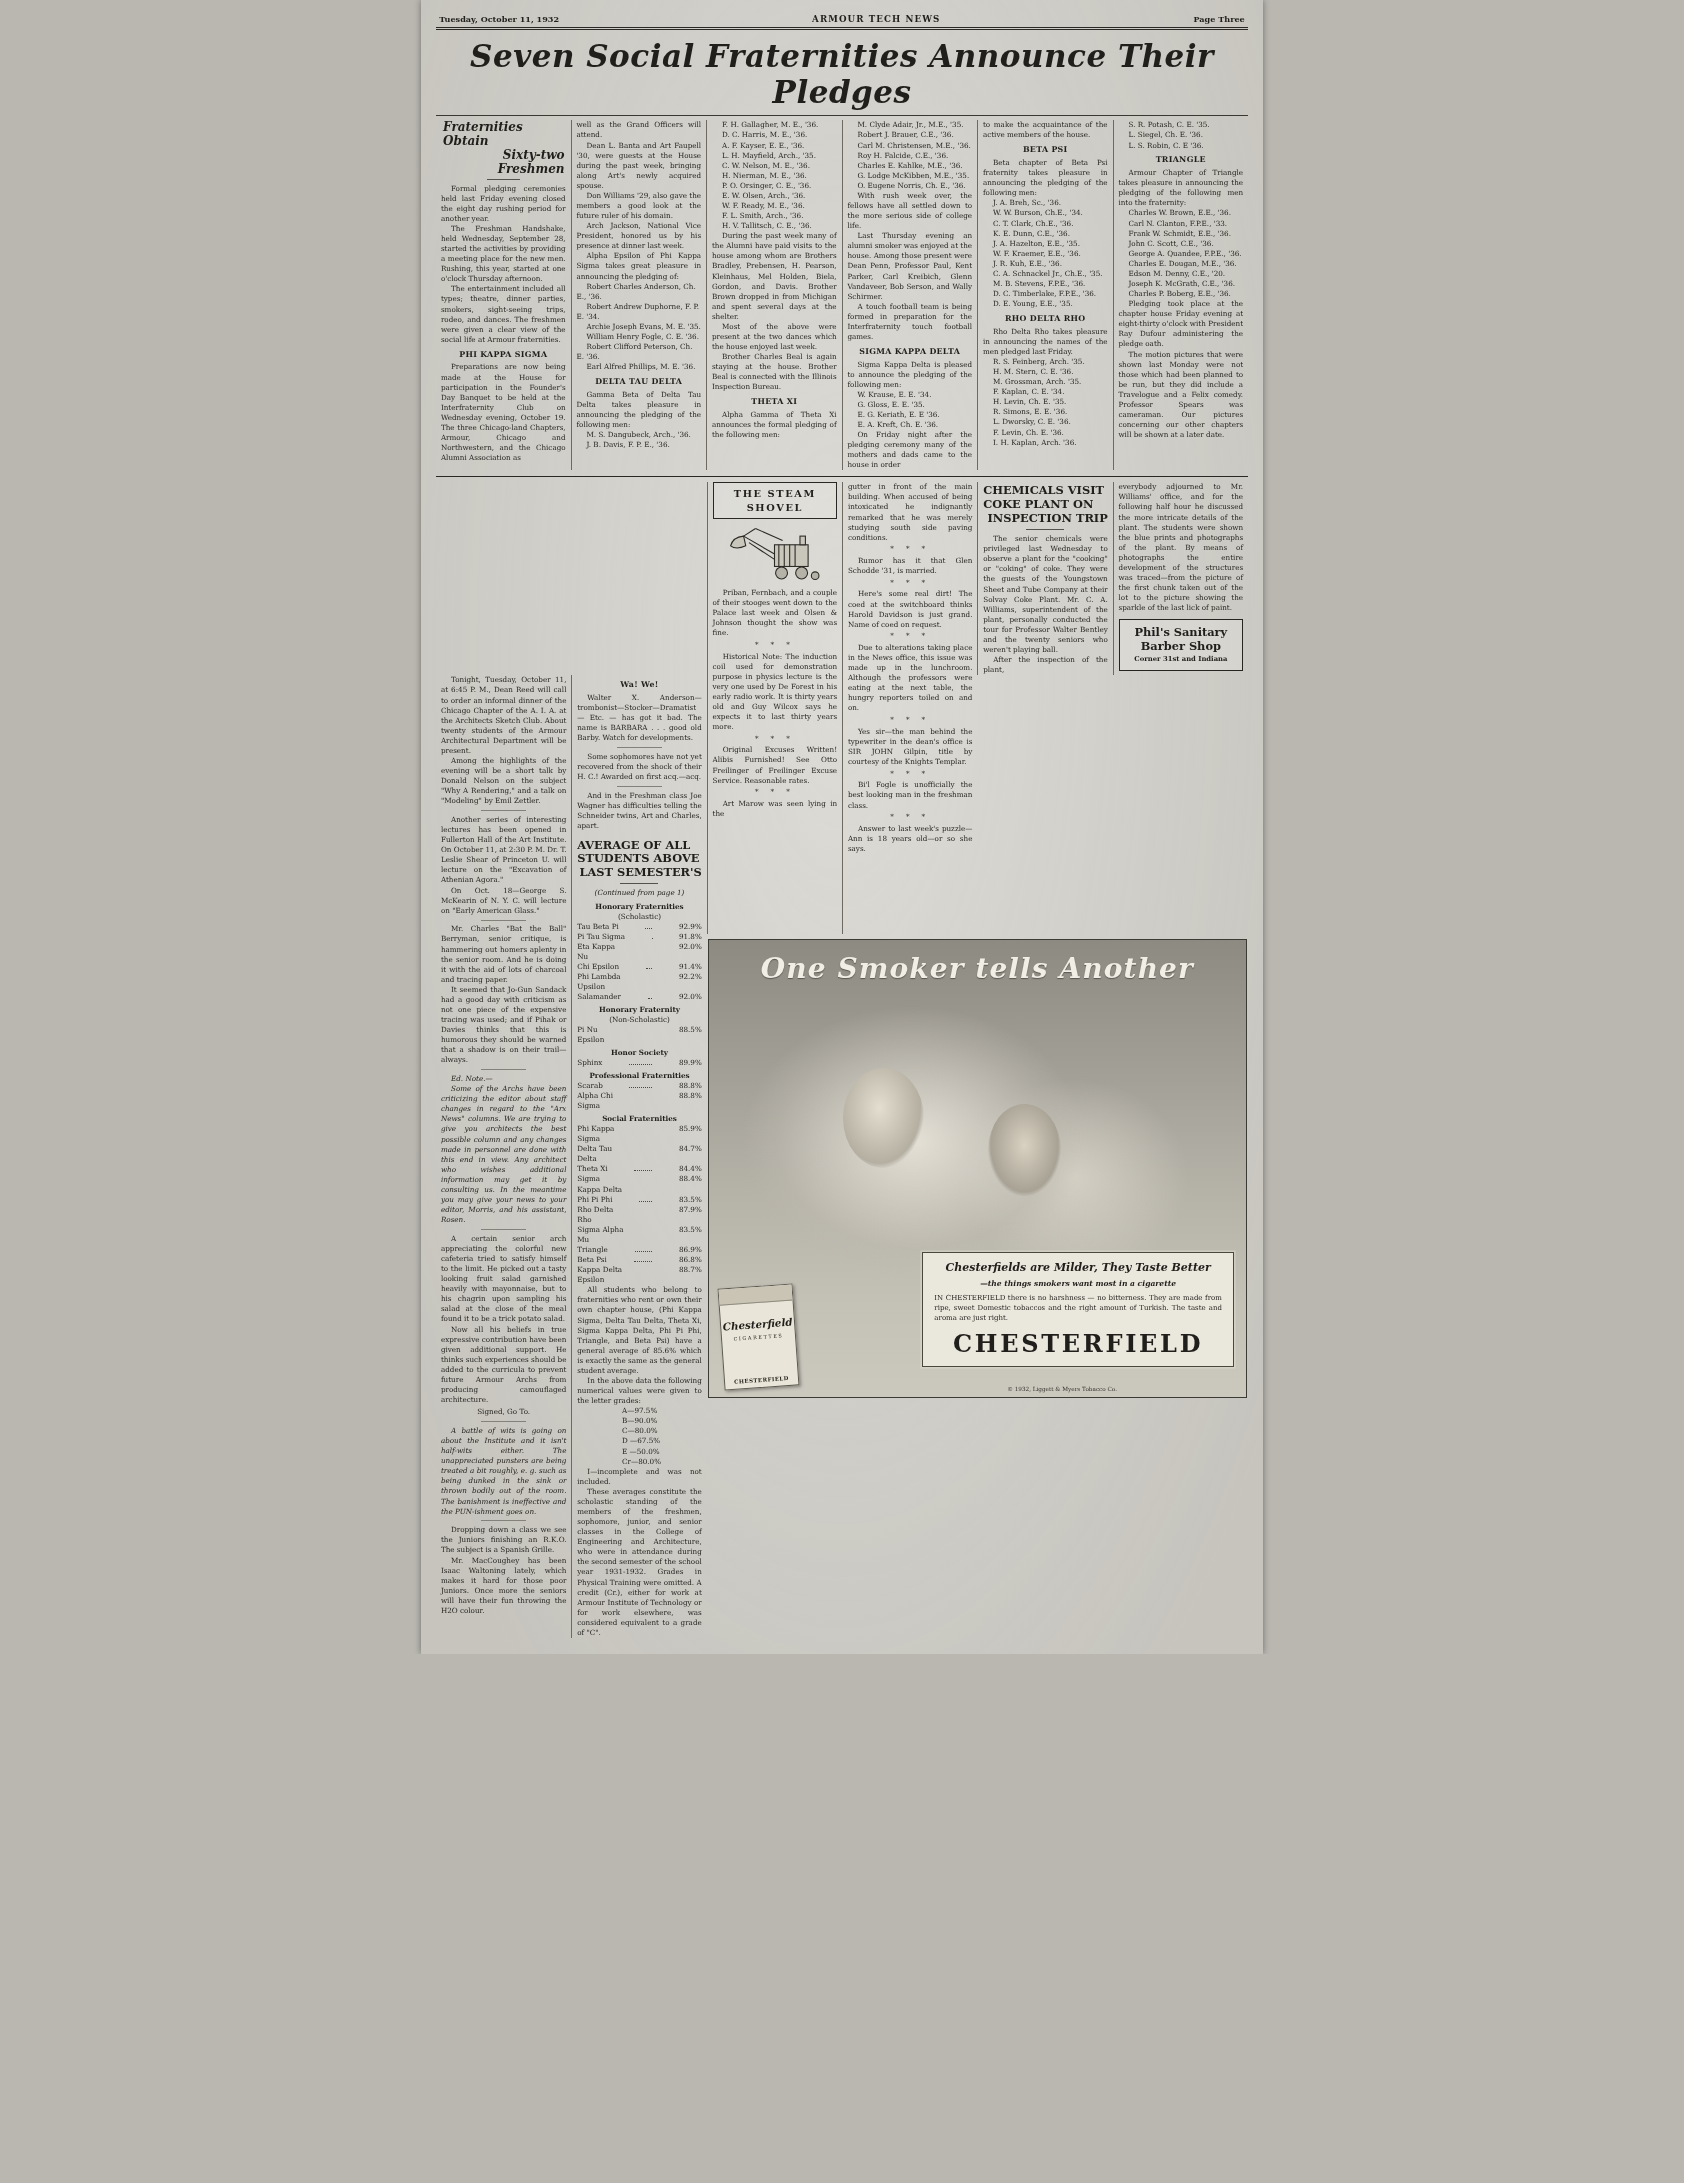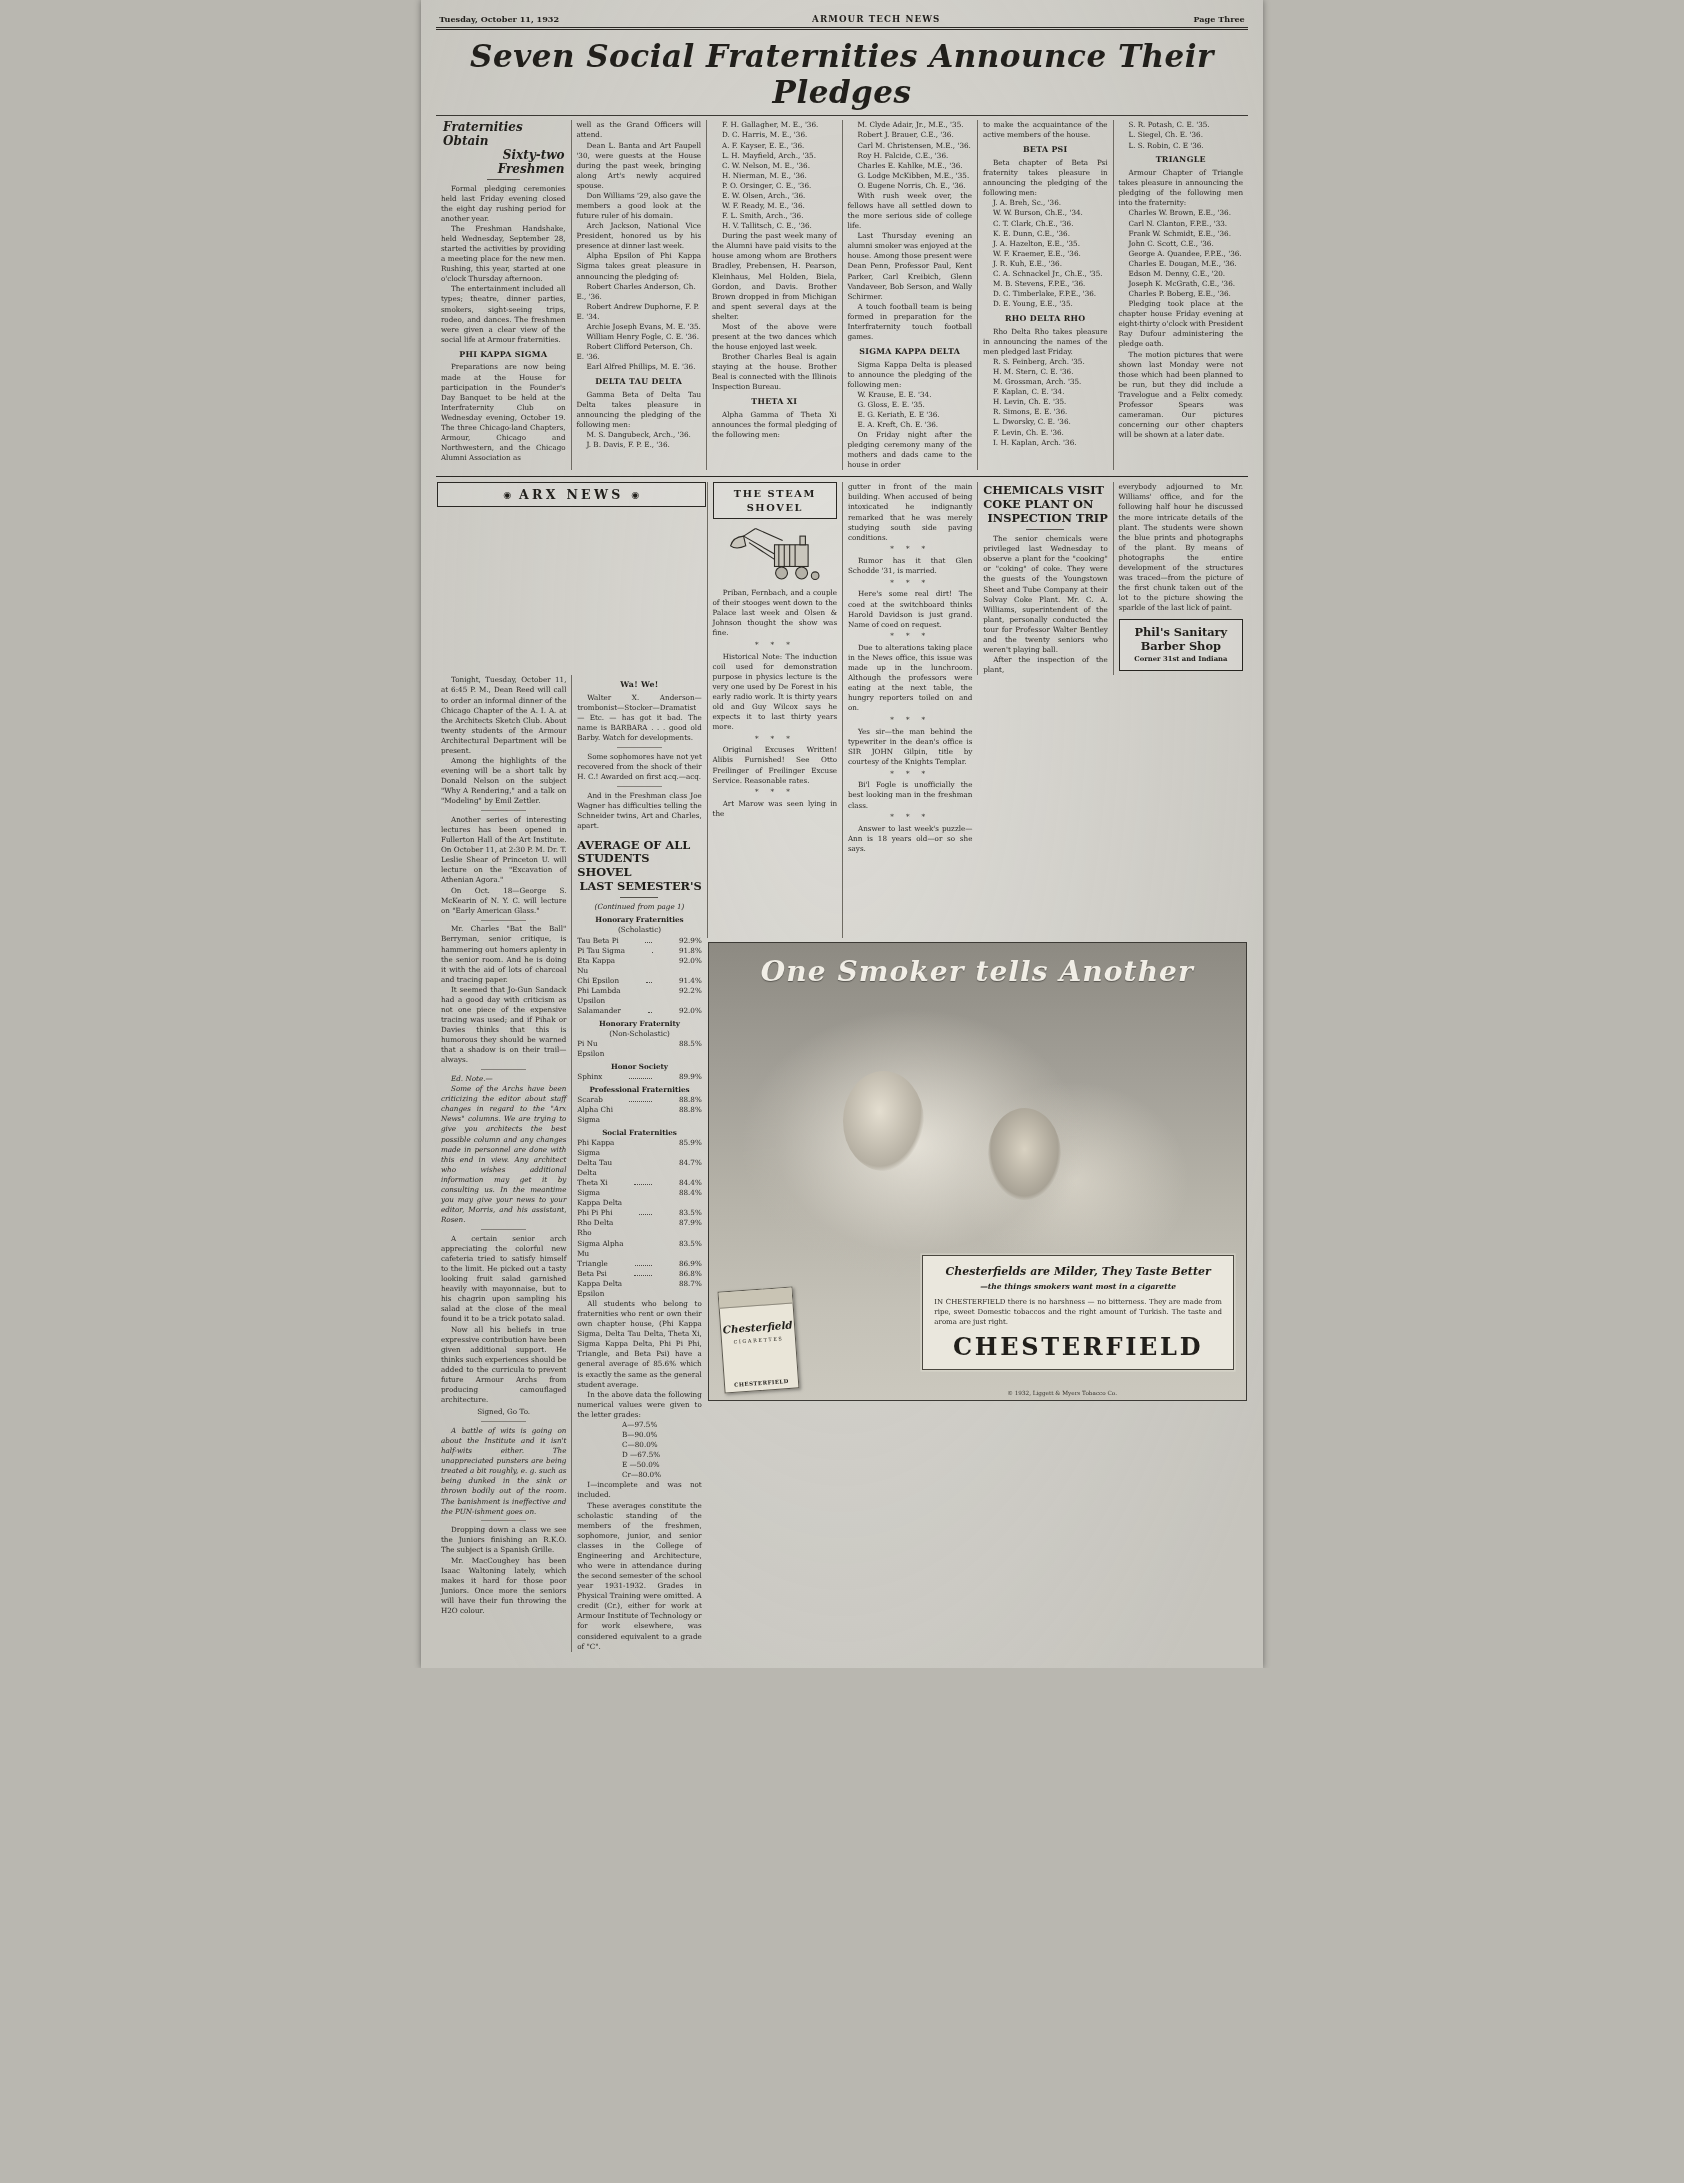--- a/index.html
+++ b/index.html
@@ -442,27 +442,20 @@
             <p class="txt">The motion pictures that were shown last Monday were not those which had been planned to be run, but they did include a Travelogue and a Felix comedy. Professor Spears was cameraman. Our pictures concerning our other chapters will be shown at a later date.</p>
           </div>
         </div>
     </div>
   </section>
 
   <div class="section-break"></div>
 
   <section class="bottom-grid">
 
-    <div class="arx-box">
-      <div class="boxhead">
-        <span class="bullet">◉</span>
-        <span>ARX NEWS</span>
-        <span class="bullet">◉</span>
-      </div>
-    </div>
 
     <div class="col bcol-arx1">
       <div>
 
       <div class="blk t-p">
             <p class="txt">Tonight, Tuesday, October 11, at 6:45 P. M., Dean Reed will call to order an informal dinner of the Chicago Chapter of the A. I. A. at the Architects Sketch Club. About twenty students of the Armour Architectural Department will be present.</p>
           </div>
           <div class="blk t-p">
             <p class="txt">Among the highlights of the evening will be a short talk by Donald Nelson on the subject "Why A Rendering," and a talk on "Modeling" by Emil Zettler.</p>
           </div>
@@ -524,21 +517,21 @@
           <div class="blk t-p">
             <p class="txt">Some sophomores have not yet recovered from the shock of their H. C.! Awarded on first acq.—acq.</p>
           </div>
           <div class="blk t-hr"></div>
           <div class="blk t-p">
             <p class="txt">And in the Freshman class Joe Wagner has difficulties telling the Schneider twins, Art and Charles, apart.</p>
           </div>
         </div>
       <div class="bighead" style="margin-top:7.6px;">
         <span class="s1">AVERAGE OF ALL</span>
-        <span class="s2">STUDENTS SHOVEL</span>
+        <span class="s2">STUDENTS ABOVE</span>
         <span class="s3">LAST SEMESTER'S</span>
       </div>
       <div class="bighead-rule"></div>
       <div>
 
       <div class="blk t-cont">
             <p class="txt">(Continued from page 1)</p>
           </div>
           <div class="blk t-sect">
             <p class="txt">Honorary Fraternities</p>

